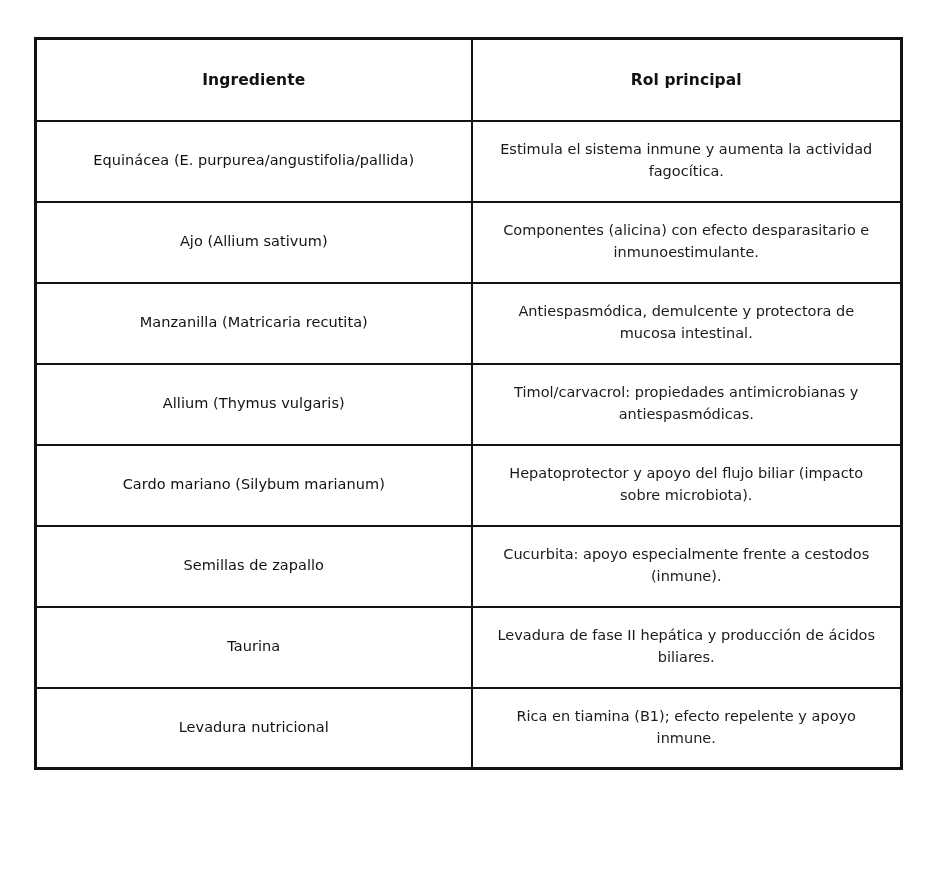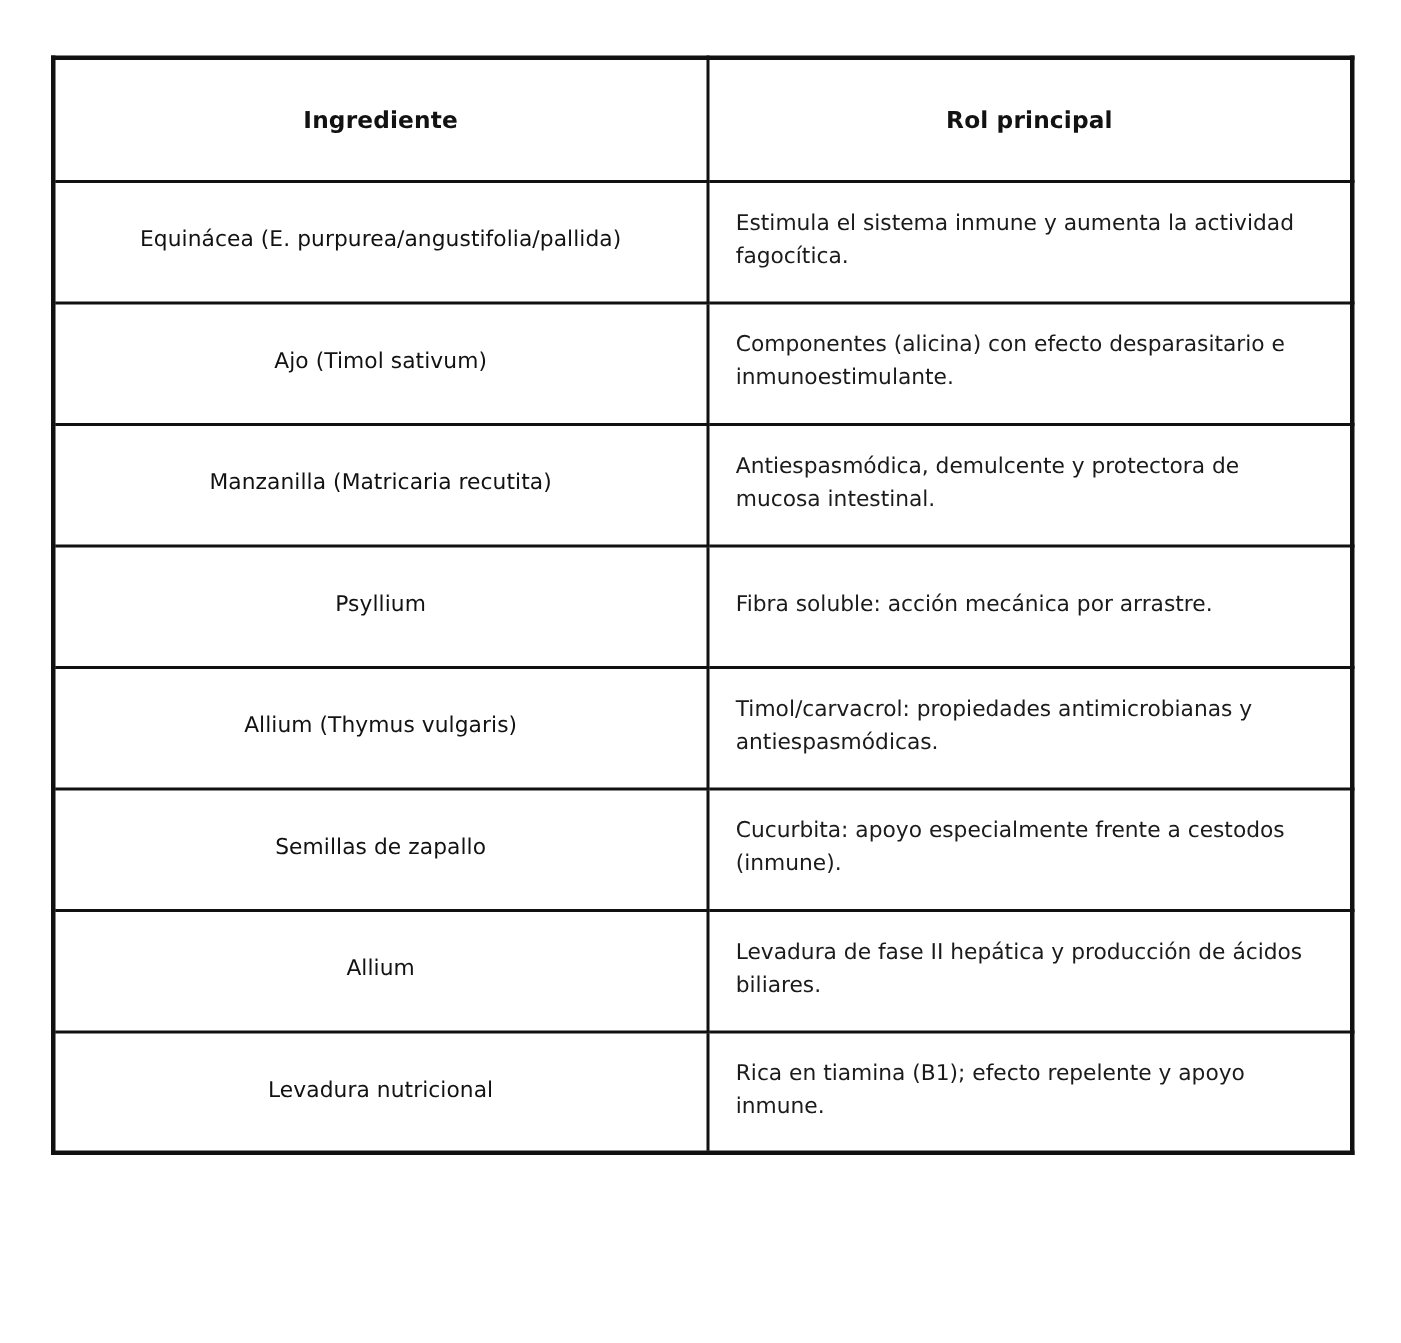--- a/index.html
+++ b/index.html
@@ -49,20 +49,21 @@
     height: 81px;
   }
   td.ingredient {
     text-align: center;
     font-size: 14.5px;
     font-weight: 400;
     line-height: 1.35;
     letter-spacing: 0.05px;
   }
   td.role {
+    text-align: center;
     font-size: 14.5px;
     font-weight: 400;
     line-height: 1.5;
     color: #1b1b1b;
     margin-top: 21px;
   }
 </style>
 </head>
 <body>
 
@@ -77,41 +78,41 @@
         <th>Ingrediente</th>
         <th>Rol principal</th>
       </tr>
     </thead>
     <tbody>
       <tr>
         <td class="ingredient">Equinácea (E. purpurea/angustifolia/pallida)</td>
         <td class="role">Estimula el sistema inmune y aumenta la actividad fagocítica.</td>
       </tr>
       <tr>
-        <td class="ingredient">Ajo (Timol sativum)</td>
+        <td class="ingredient">Ajo (Allium sativum)</td>
         <td class="role">Componentes (alicina) con efecto desparasitario e inmunoestimulante.</td>
       </tr>
       <tr>
         <td class="ingredient">Manzanilla (Matricaria recutita)</td>
         <td class="role">Antiespasmódica, demulcente y protectora de mucosa intestinal.</td>
       </tr>
       <tr>
-        <td class="ingredient">Psyllium</td>
-        <td class="role">Fibra soluble: acción mecánica por arrastre.</td>
+        <td class="ingredient">Allium (Thymus vulgaris)</td>
+        <td class="role">Timol/carvacrol: propiedades antimicrobianas y antiespasmódicas.</td>
       </tr>
       <tr>
-        <td class="ingredient">Allium (Thymus vulgaris)</td>
-        <td class="role">Timol/carvacrol: propiedades antimicrobianas y antiespasmódicas.</td>
+        <td class="ingredient">Cardo mariano (Silybum marianum)</td>
+        <td class="role">Hepatoprotector y apoyo del flujo biliar (impacto sobre microbiota).</td>
       </tr>
       <tr>
         <td class="ingredient">Semillas de zapallo</td>
         <td class="role">Cucurbita: apoyo especialmente frente a cestodos (inmune).</td>
       </tr>
       <tr>
-        <td class="ingredient">Allium</td>
+        <td class="ingredient">Taurina</td>
         <td class="role">Levadura de fase II hepática y producción de ácidos biliares.</td>
       </tr>
       <tr>
         <td class="ingredient">Levadura nutricional</td>
         <td class="role">Rica en tiamina (B1); efecto repelente y apoyo inmune.</td>
       </tr>
     </tbody>
   </table>
 </div>
 

